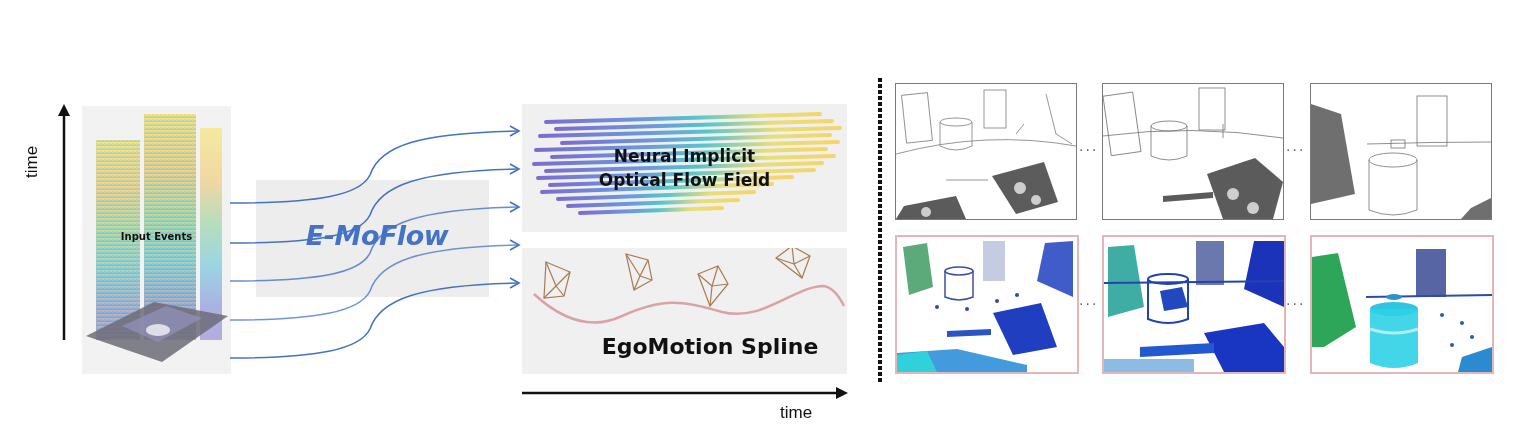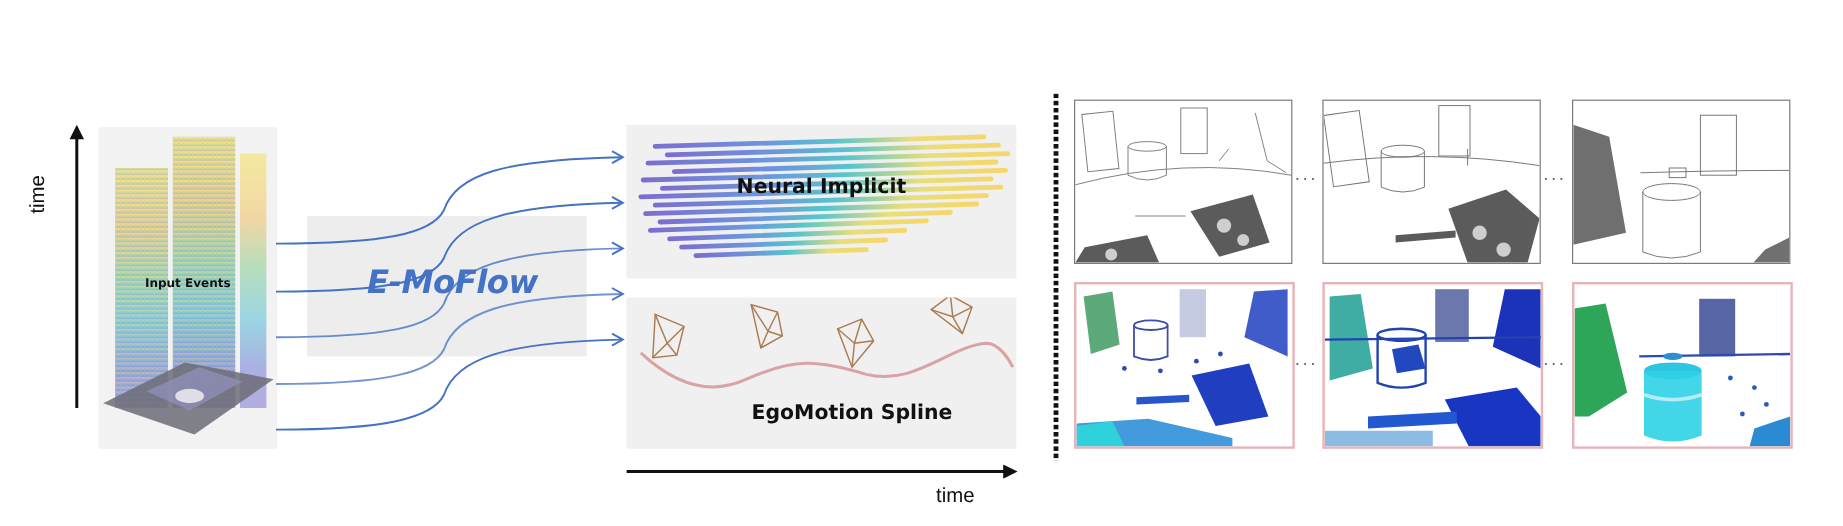--- a/index.html
+++ b/index.html
@@ -20,21 +20,21 @@
     #emoflow-label { left: 256px; top: 220px; width: 242px; text-align: center;
                      font-family: "DejaVu Sans", sans-serif; font-style: italic; font-weight: bold;
                      font-size: 27px; color: #4472c4; letter-spacing: -0.5px; }
 
     
     #flow-box { left: 522px; top: 104px; width: 325px; height: 128px; background: #f0f0f0; }
     #flow-label { left: 522px; top: 144px; width: 325px; font-size: 17px; line-height: 24px; }
 
     
     #ego-box { left: 522px; top: 248px; width: 325px; height: 126px; background: #f0f0f0; }
-    #ego-label { left: 522px; top: 334px; width: 376px; font-size: 17px; }
+    #ego-label { left: 522px; top: 334px; width: 376px; font-size: 22px; }
 
     
     #divider { left: 878px; top: 78px; width: 4px; height: 306px;
                background-image: linear-gradient(#111 60%, transparent 60%);
                background-size: 4px 6px; }
 
     
     .frame { position: absolute; width: 180px; height: 135px; overflow: hidden; background: #fff; }
     .frame.gray { border: 1.5px solid #7a7a7a; }
     .frame.pink { border: 2px solid #e6b5b8; }
@@ -126,20 +126,21 @@
       <line x1="28" y1="81" x2="270" y2="73"></line>
       <line x1="20" y1="88" x2="250" y2="80"></line>
       <line x1="36" y1="95" x2="232" y2="88"></line>
       <line x1="46" y1="102" x2="216" y2="96"></line>
       <line x1="58" y1="109" x2="200" y2="104"></line>
     </g>
   </svg>
 </div>
 <div class="abs lbl" id="flow-label">
   <div>Neural Implicit</div>
+  <div>Optical Flow Field</div>
 </div>
 
 <div class="abs" id="ego-box">
   <svg width="325" height="126">
     <path d="M12,46 C40,72 70,82 100,68 C140,50 160,52 200,64 C240,74 270,40 300,38 C310,38 318,50 322,58" fill="none" stroke="#d9a3a6" stroke-width="2.5"></path>
     <g fill="none" stroke="#a97b52" stroke-width="1.2">
 
       <polygon points="24,14 48,24 42,48 22,50"></polygon>
       <line x1="24" y1="14" x2="34" y2="38"></line>
         <line x1="48" y1="24" x2="34" y2="38"></line>

